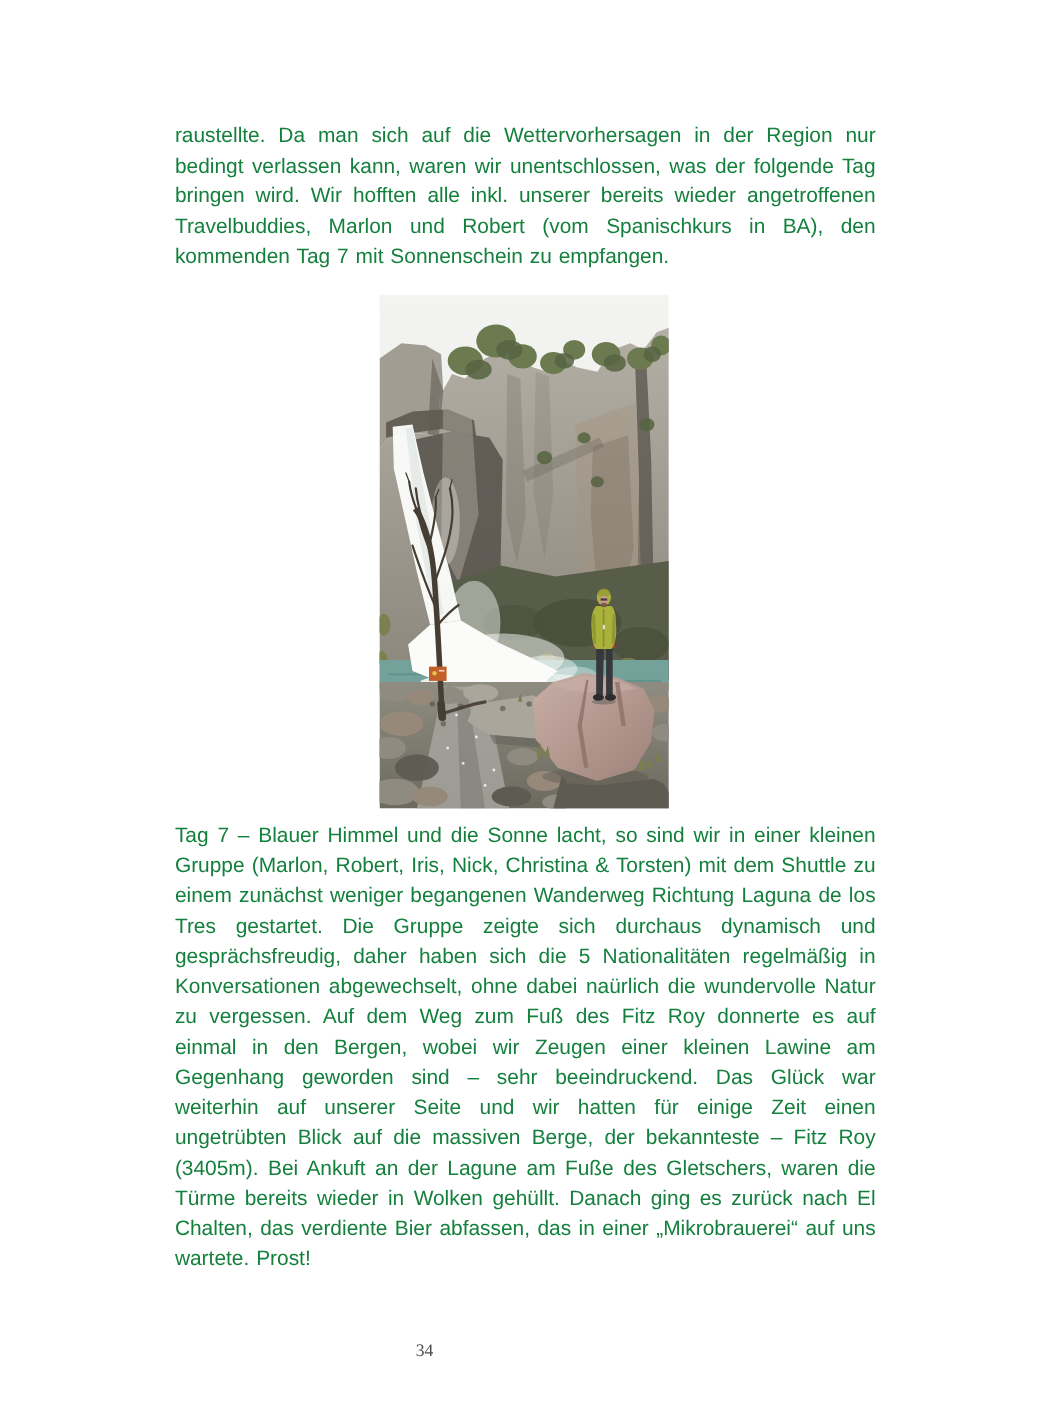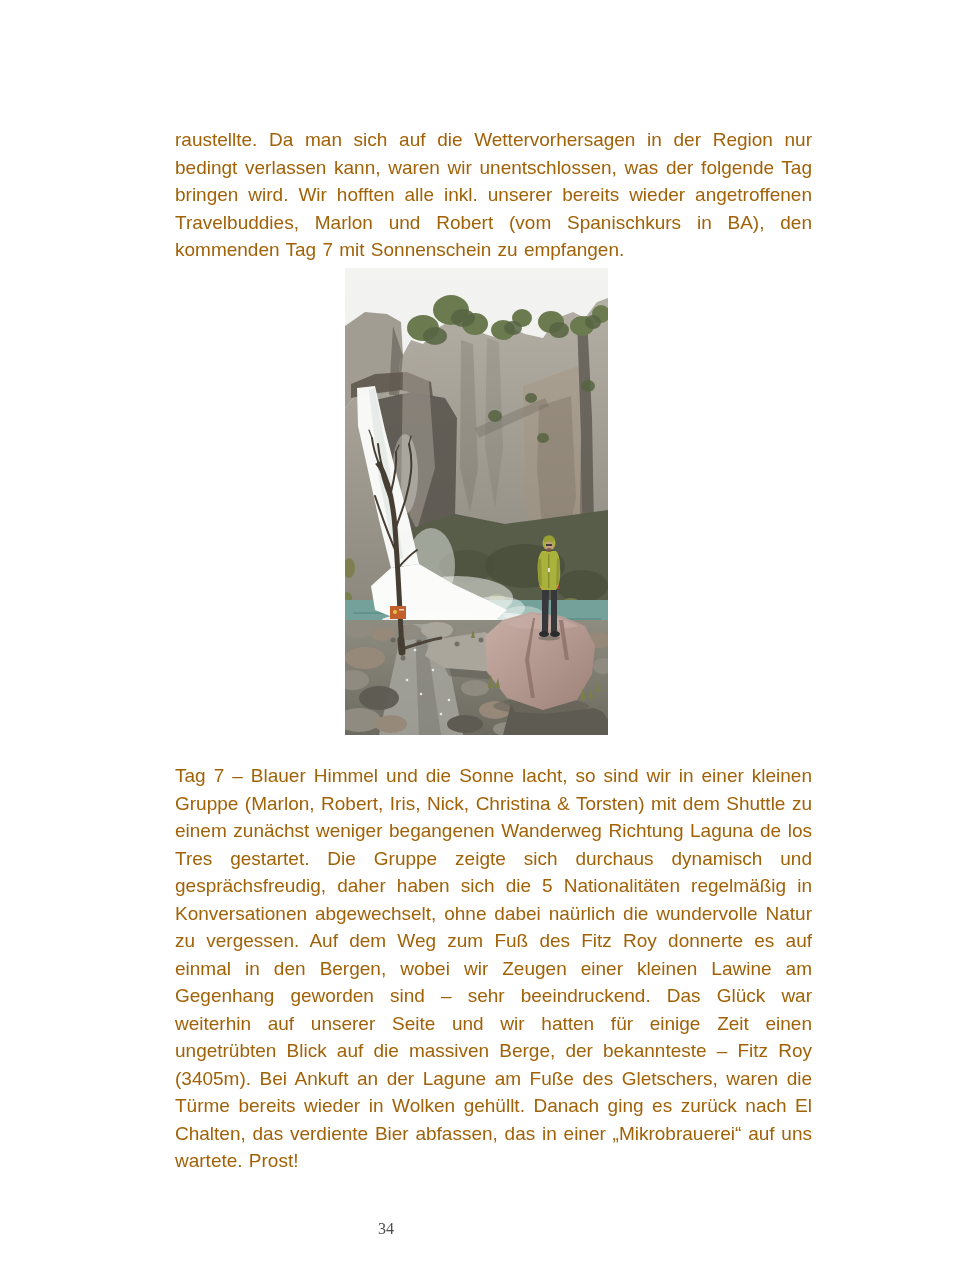--- a/index.html
+++ b/index.html
@@ -1,22 +1,22 @@
 <!DOCTYPE html>
 <html><head>
 <meta charset="utf-8">
 <style>
   html,body{margin:0;padding:0;background:#ffffff;}
   .page{
     position:relative;width:954px;height:1276px;background:#ffffff;overflow:hidden;
     font-family:"Liberation Sans", sans-serif;
   }
   .para{
-    position:absolute;left:159px;width:637px;margin:16px;
-    font-size:19px;line-height:27.5px;color:#a16207;
+    position:absolute;left:159px;width:637px;margin:0;
+    font-size:19px;line-height:27.5px;color:#15803d;
     text-align:justify;word-spacing:1px;
   }
   .para-1{top:110px;}
   .para-2{top:746px;}
   .photo-figure{
     position:absolute;left:345px;top:268px;width:263px;height:467px;margin:0;padding:0;
   }
   .photo-figure svg{display:block;width:263px;height:467px;}
   .page-number{
     position:absolute;top:1220px;left:0;width:772px;text-align:center;

